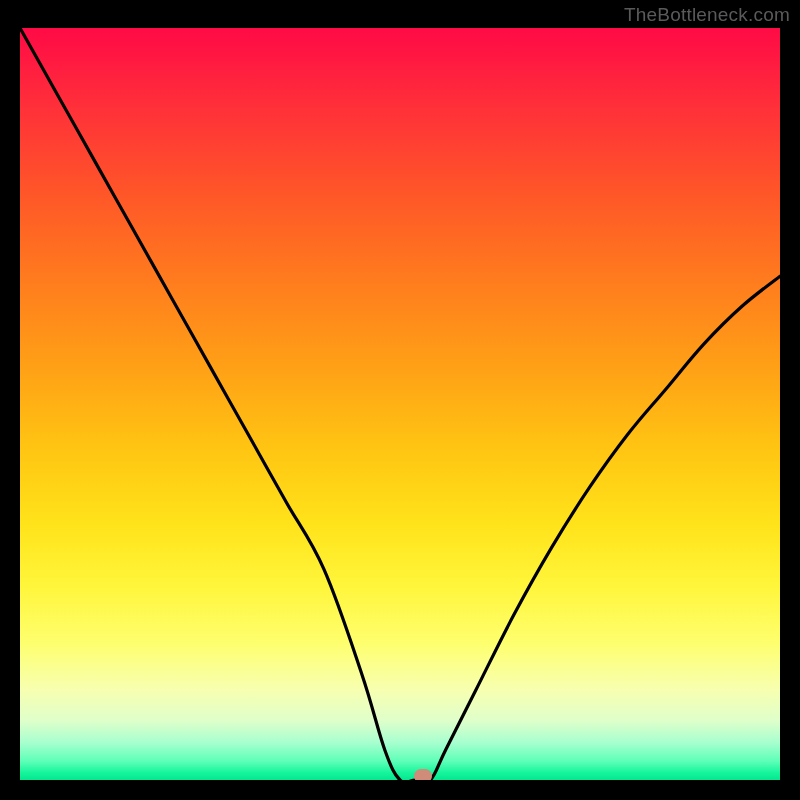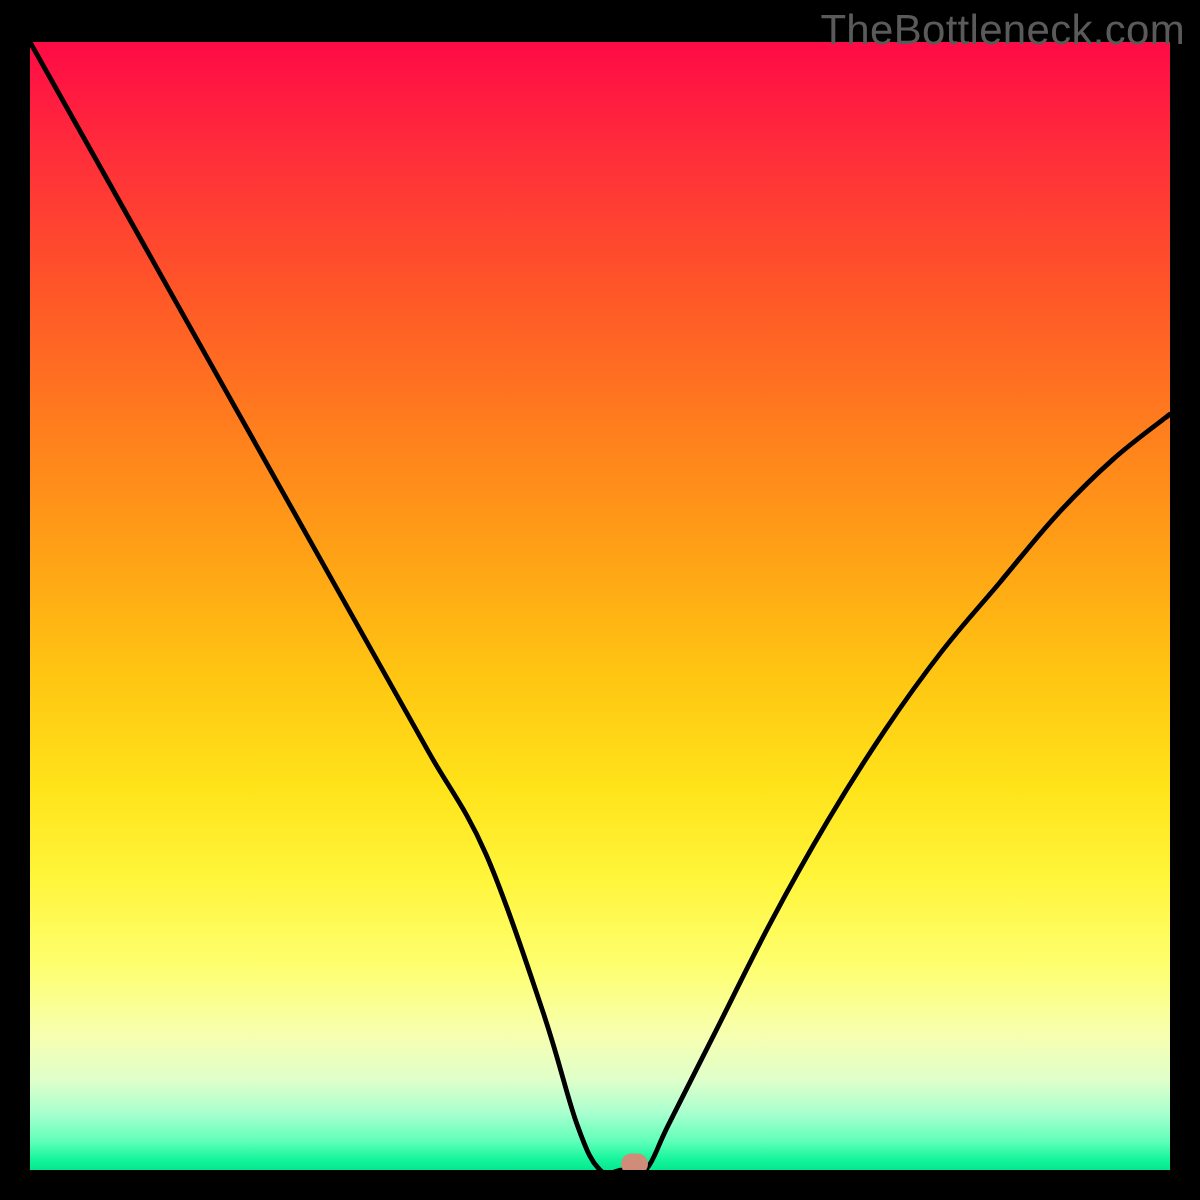--- a/index.html
+++ b/index.html
@@ -15,21 +15,21 @@
     position: relative;
     width: 800px;
     height: 800px;
     background: #000;
   }
   .watermark {
     position: absolute;
     top: 4px;
     right: 10px;
     color: #5a5a5a;
-    font-size: 28px;
+    font-size: 19px;
     font-weight: 500;
     letter-spacing: 0.2px;
     z-index: 5;
     user-select: none;
   }
   .plot-area {
     position: absolute;
     left: 20px;
     top: 28px;
     width: 760px;

